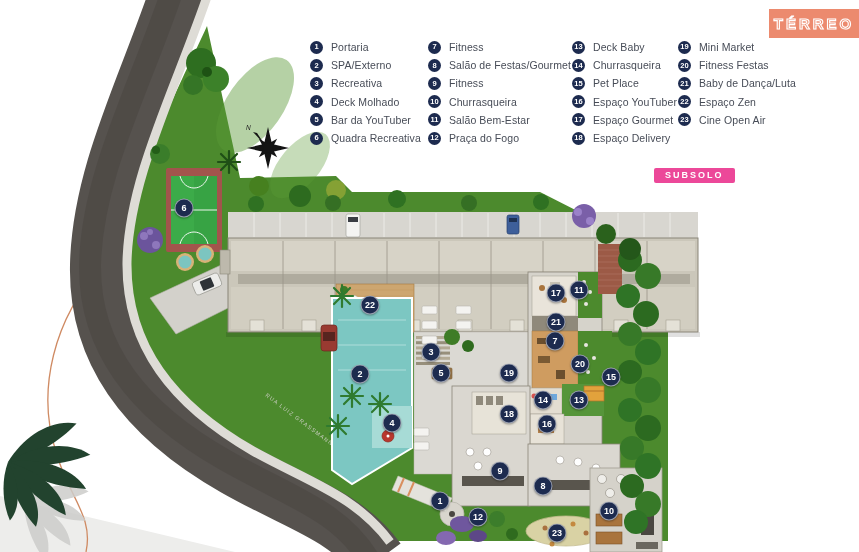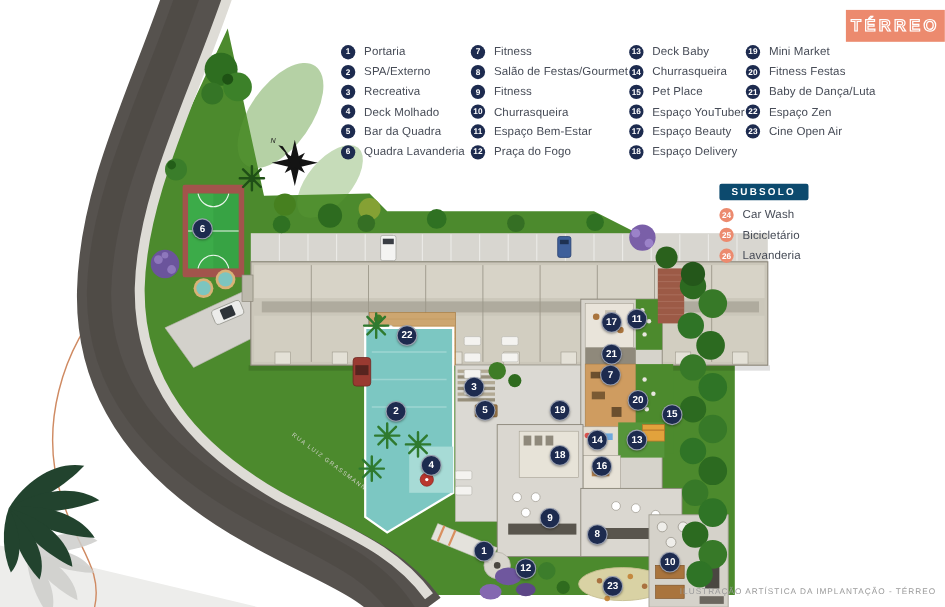--- a/index.html
+++ b/index.html
@@ -19,21 +19,21 @@
   .l-label{margin-left:8px;font-size:10.5px;color:var(--legend-text,#474C57);white-space:nowrap;letter-spacing:.1px}
 
   
   .terreo{position:absolute;left:769px;top:9px;width:90px;height:29px;background:var(--accent-salmon,#EC8A6E);
           display:flex;align-items:center;justify-content:center}
   .terreo span{font-size:15px;font-weight:bold;letter-spacing:3px;color:transparent;-webkit-text-stroke:1.1px #fff}
   @supports not (-webkit-text-stroke:1px black){.terreo span{color:#fff}}
 
   
   .subsolo{position:absolute;left:654px;top:164px}
-  .subsolo-badge{display:inline-block;background:#0c4a6e;color:#fff;font-size:9px;font-weight:bold;
+  .subsolo-badge{display:inline-block;background:#ec4899;color:#fff;font-size:9px;font-weight:bold;
                  letter-spacing:2px;padding:2.5px 11px;border-radius:2px}
   .subsolo-items{margin-top:4px;display:flex;flex-direction:column}
   .subsolo .l-row{height:18.6px}
 
   
   .caption{position:absolute;left:300px;right:8px;top:533px;text-align:right;
            font-size:7.5px;letter-spacing:.9px;color:#9A9A9A}
 
   
   .marker-layer{position:absolute;left:0;top:0;width:859px;height:552px;pointer-events:none}
@@ -355,25 +355,25 @@
       <div class="l-row">
         <span class="l-num">3</span>
         <span class="l-label">Recreativa</span>
       </div>
       <div class="l-row">
         <span class="l-num">4</span>
         <span class="l-label">Deck Molhado</span>
       </div>
       <div class="l-row">
         <span class="l-num">5</span>
-        <span class="l-label">Bar da Quadra</span>
+        <span class="l-label">Bar da YouTuber</span>
       </div>
       <div class="l-row">
         <span class="l-num">6</span>
-        <span class="l-label">Quadra Lavanderia</span>
+        <span class="l-label">Quadra Recreativa</span>
       </div>
     </div>
   <div class="legend-col c1">
       <div class="l-row">
         <span class="l-num">7</span>
         <span class="l-label">Fitness</span>
       </div>
       <div class="l-row">
         <span class="l-num">8</span>
         <span class="l-label">Salão de Festas/Gourmet</span>
@@ -381,21 +381,21 @@
       <div class="l-row">
         <span class="l-num">9</span>
         <span class="l-label">Fitness</span>
       </div>
       <div class="l-row">
         <span class="l-num">10</span>
         <span class="l-label">Churrasqueira</span>
       </div>
       <div class="l-row">
         <span class="l-num">11</span>
-        <span class="l-label">Espaço Bem-Estar</span>
+        <span class="l-label">Salão Bem-Estar</span>
       </div>
       <div class="l-row">
         <span class="l-num">12</span>
         <span class="l-label">Praça do Fogo</span>
       </div>
     </div>
   <div class="legend-col c2">
       <div class="l-row">
         <span class="l-num">13</span>
         <span class="l-label">Deck Baby</span>
@@ -407,21 +407,21 @@
       <div class="l-row">
         <span class="l-num">15</span>
         <span class="l-label">Pet Place</span>
       </div>
       <div class="l-row">
         <span class="l-num">16</span>
         <span class="l-label">Espaço YouTuber</span>
       </div>
       <div class="l-row">
         <span class="l-num">17</span>
-        <span class="l-label">Espaço Beauty</span>
+        <span class="l-label">Espaço Gourmet</span>
       </div>
       <div class="l-row">
         <span class="l-num">18</span>
         <span class="l-label">Espaço Delivery</span>
       </div>
     </div>
   <div class="legend-col c3">
       <div class="l-row">
         <span class="l-num">19</span>
         <span class="l-label">Mini Market</span>
@@ -443,34 +443,20 @@
         <span class="l-label">Cine Open Air</span>
       </div>
     </div>
 
   <div class="terreo">
     <span>TÉRREO</span>
   </div>
 
   <div class="subsolo">
     <span class="subsolo-badge">SUBSOLO</span>
-    <div class="subsolo-items">
-        <div class="l-row">
-          <span class="l-num salmon">24</span>
-          <span class="l-label">Car Wash</span>
-        </div>
-        <div class="l-row">
-          <span class="l-num salmon">25</span>
-          <span class="l-label">Bicicletário</span>
-        </div>
-        <div class="l-row">
-          <span class="l-num salmon">26</span>
-          <span class="l-label">Lavanderia</span>
-        </div>
-      </div>
   </div>
 
   <div class="marker-layer">
       <div class="marker" style="left: 440px; top: 501px;">1</div>
       <div class="marker" style="left: 360px; top: 374px;">2</div>
       <div class="marker" style="left: 431px; top: 352px;">3</div>
       <div class="marker" style="left: 392px; top: 423px;">4</div>
       <div class="marker" style="left: 441px; top: 373px;">5</div>
       <div class="marker" style="left: 184px; top: 208px;">6</div>
       <div class="marker" style="left: 555px; top: 341px;">7</div>
@@ -485,14 +471,13 @@
       <div class="marker" style="left: 547px; top: 424px;">16</div>
       <div class="marker" style="left: 556px; top: 293px;">17</div>
       <div class="marker" style="left: 509px; top: 414px;">18</div>
       <div class="marker" style="left: 509px; top: 373px;">19</div>
       <div class="marker" style="left: 580px; top: 364px;">20</div>
       <div class="marker" style="left: 556px; top: 322px;">21</div>
       <div class="marker" style="left: 370px; top: 305px;">22</div>
       <div class="marker" style="left: 557px; top: 533px;">23</div>
     </div>
 
-  <div class="caption">ILUSTRAÇÃO ARTÍSTICA DA IMPLANTAÇÃO - TÉRREO</div>
 </div>
 
 </body></html>

